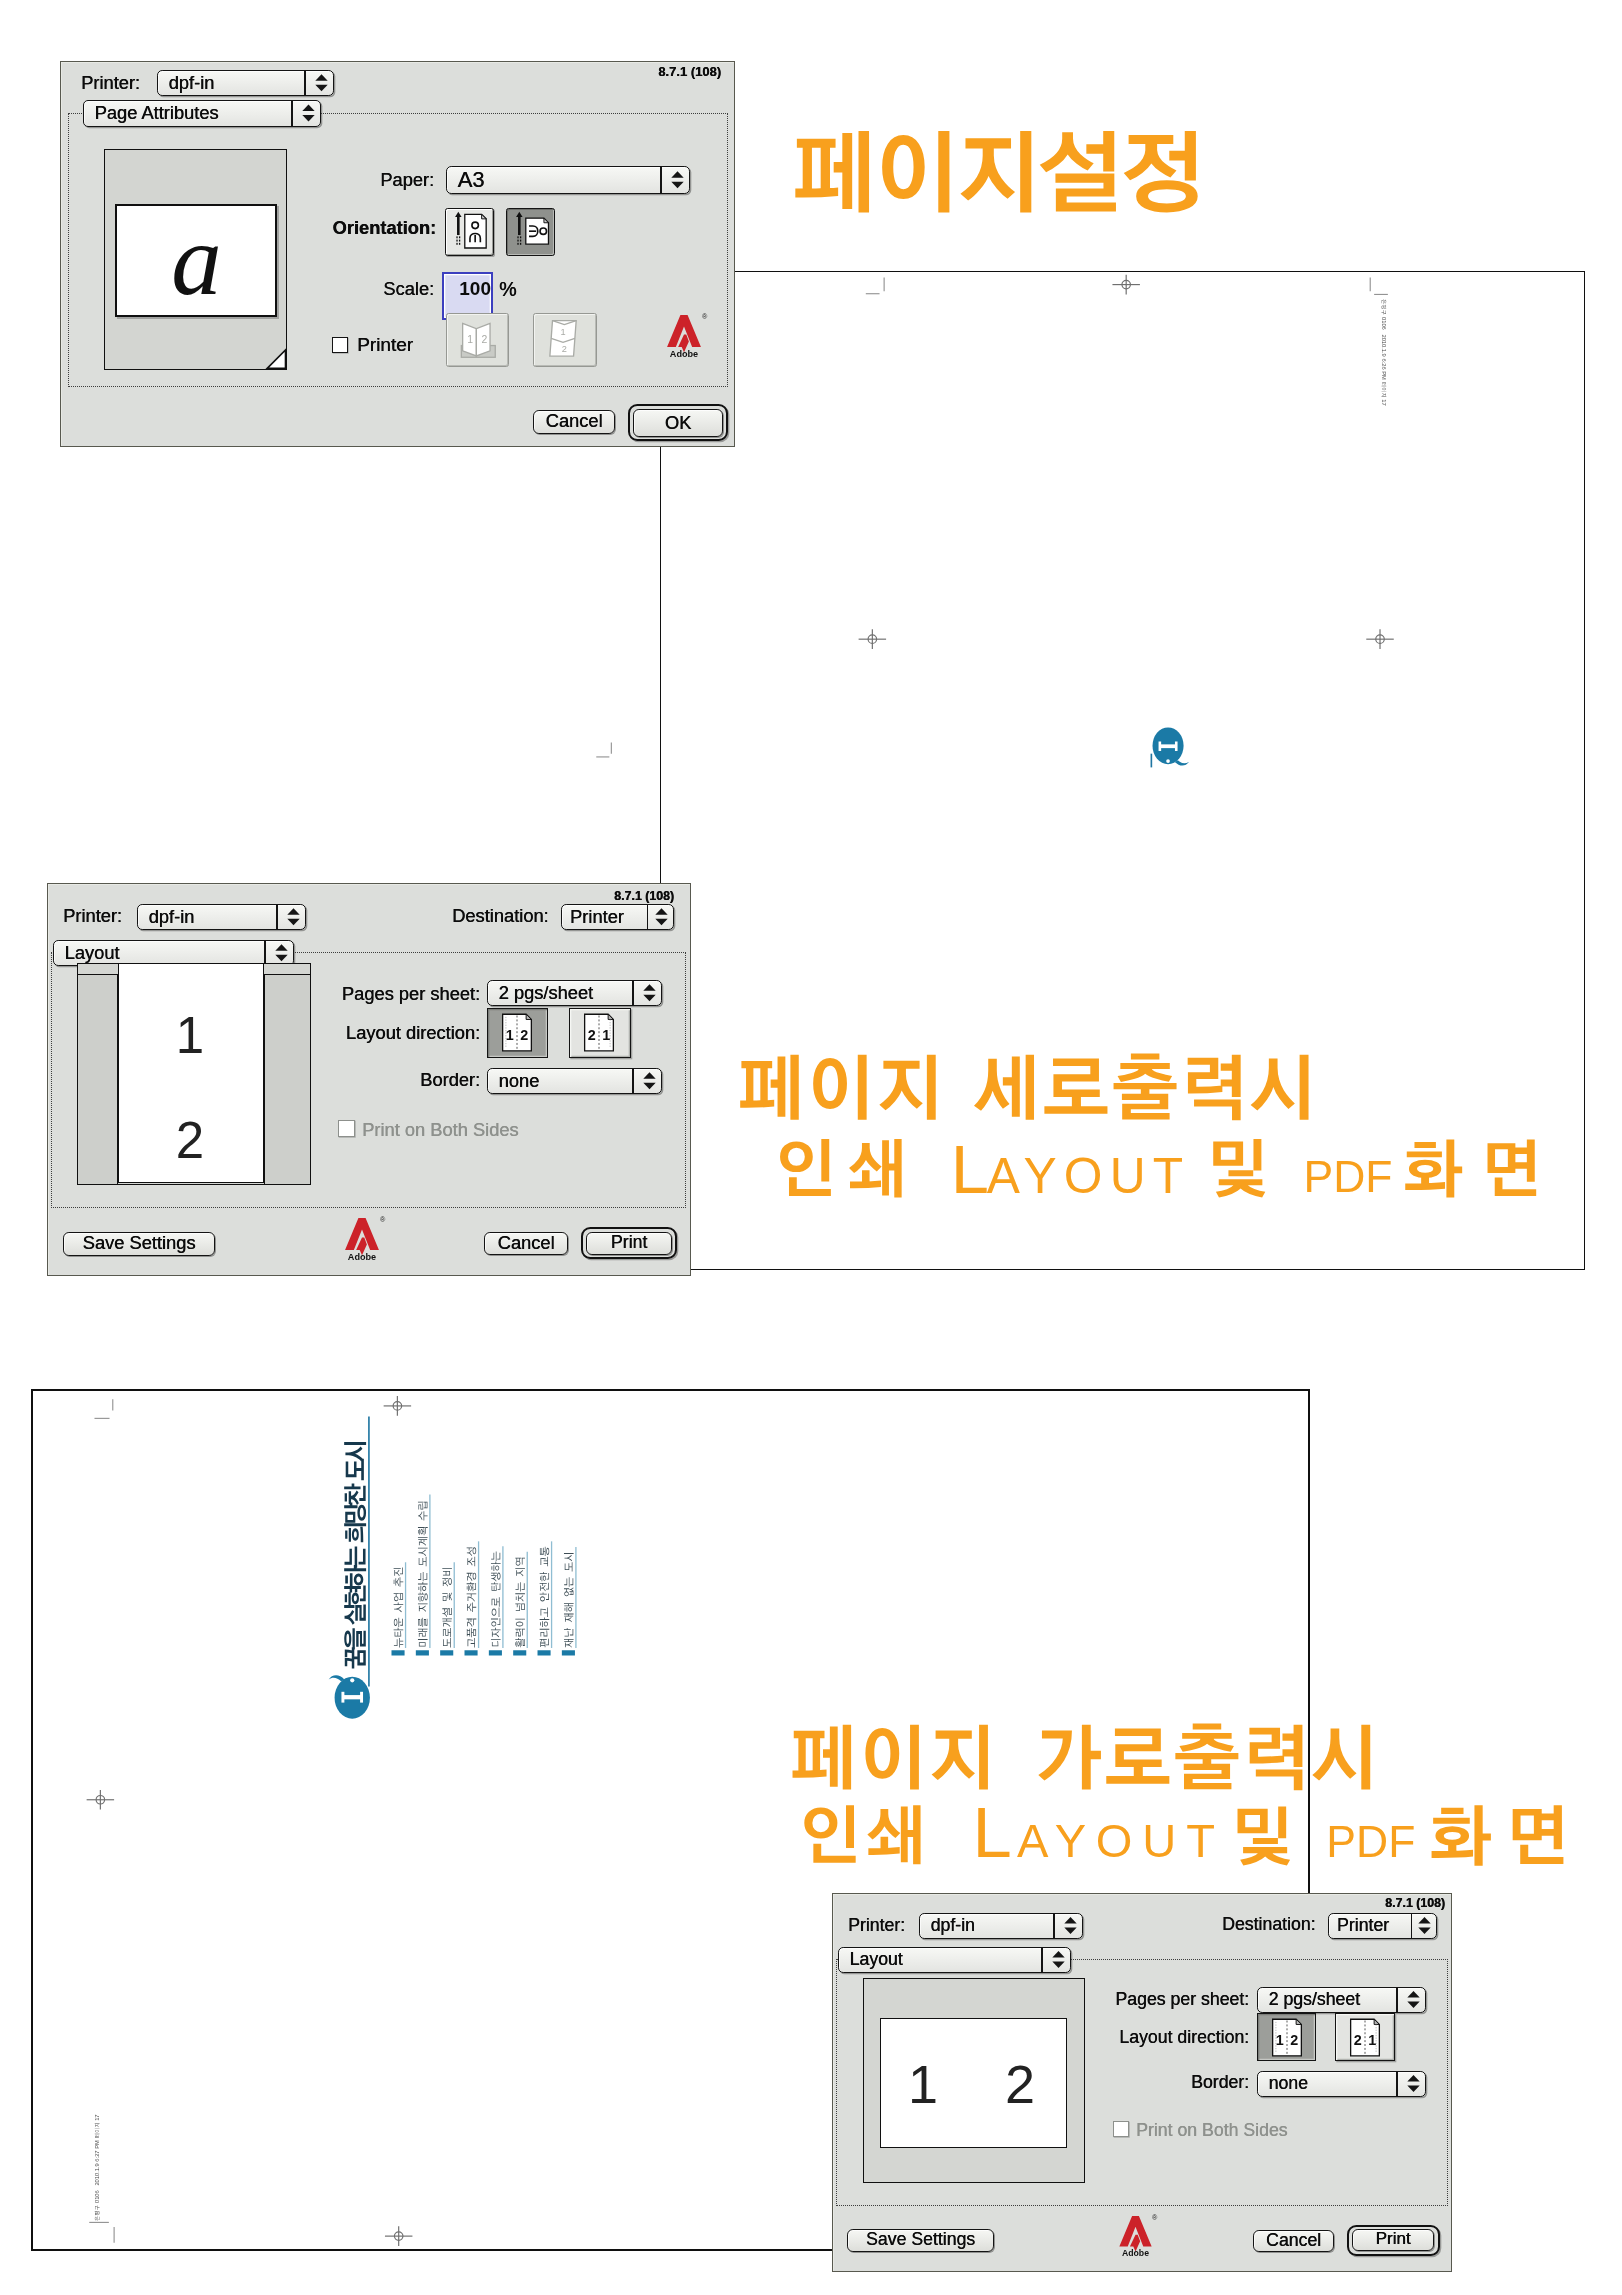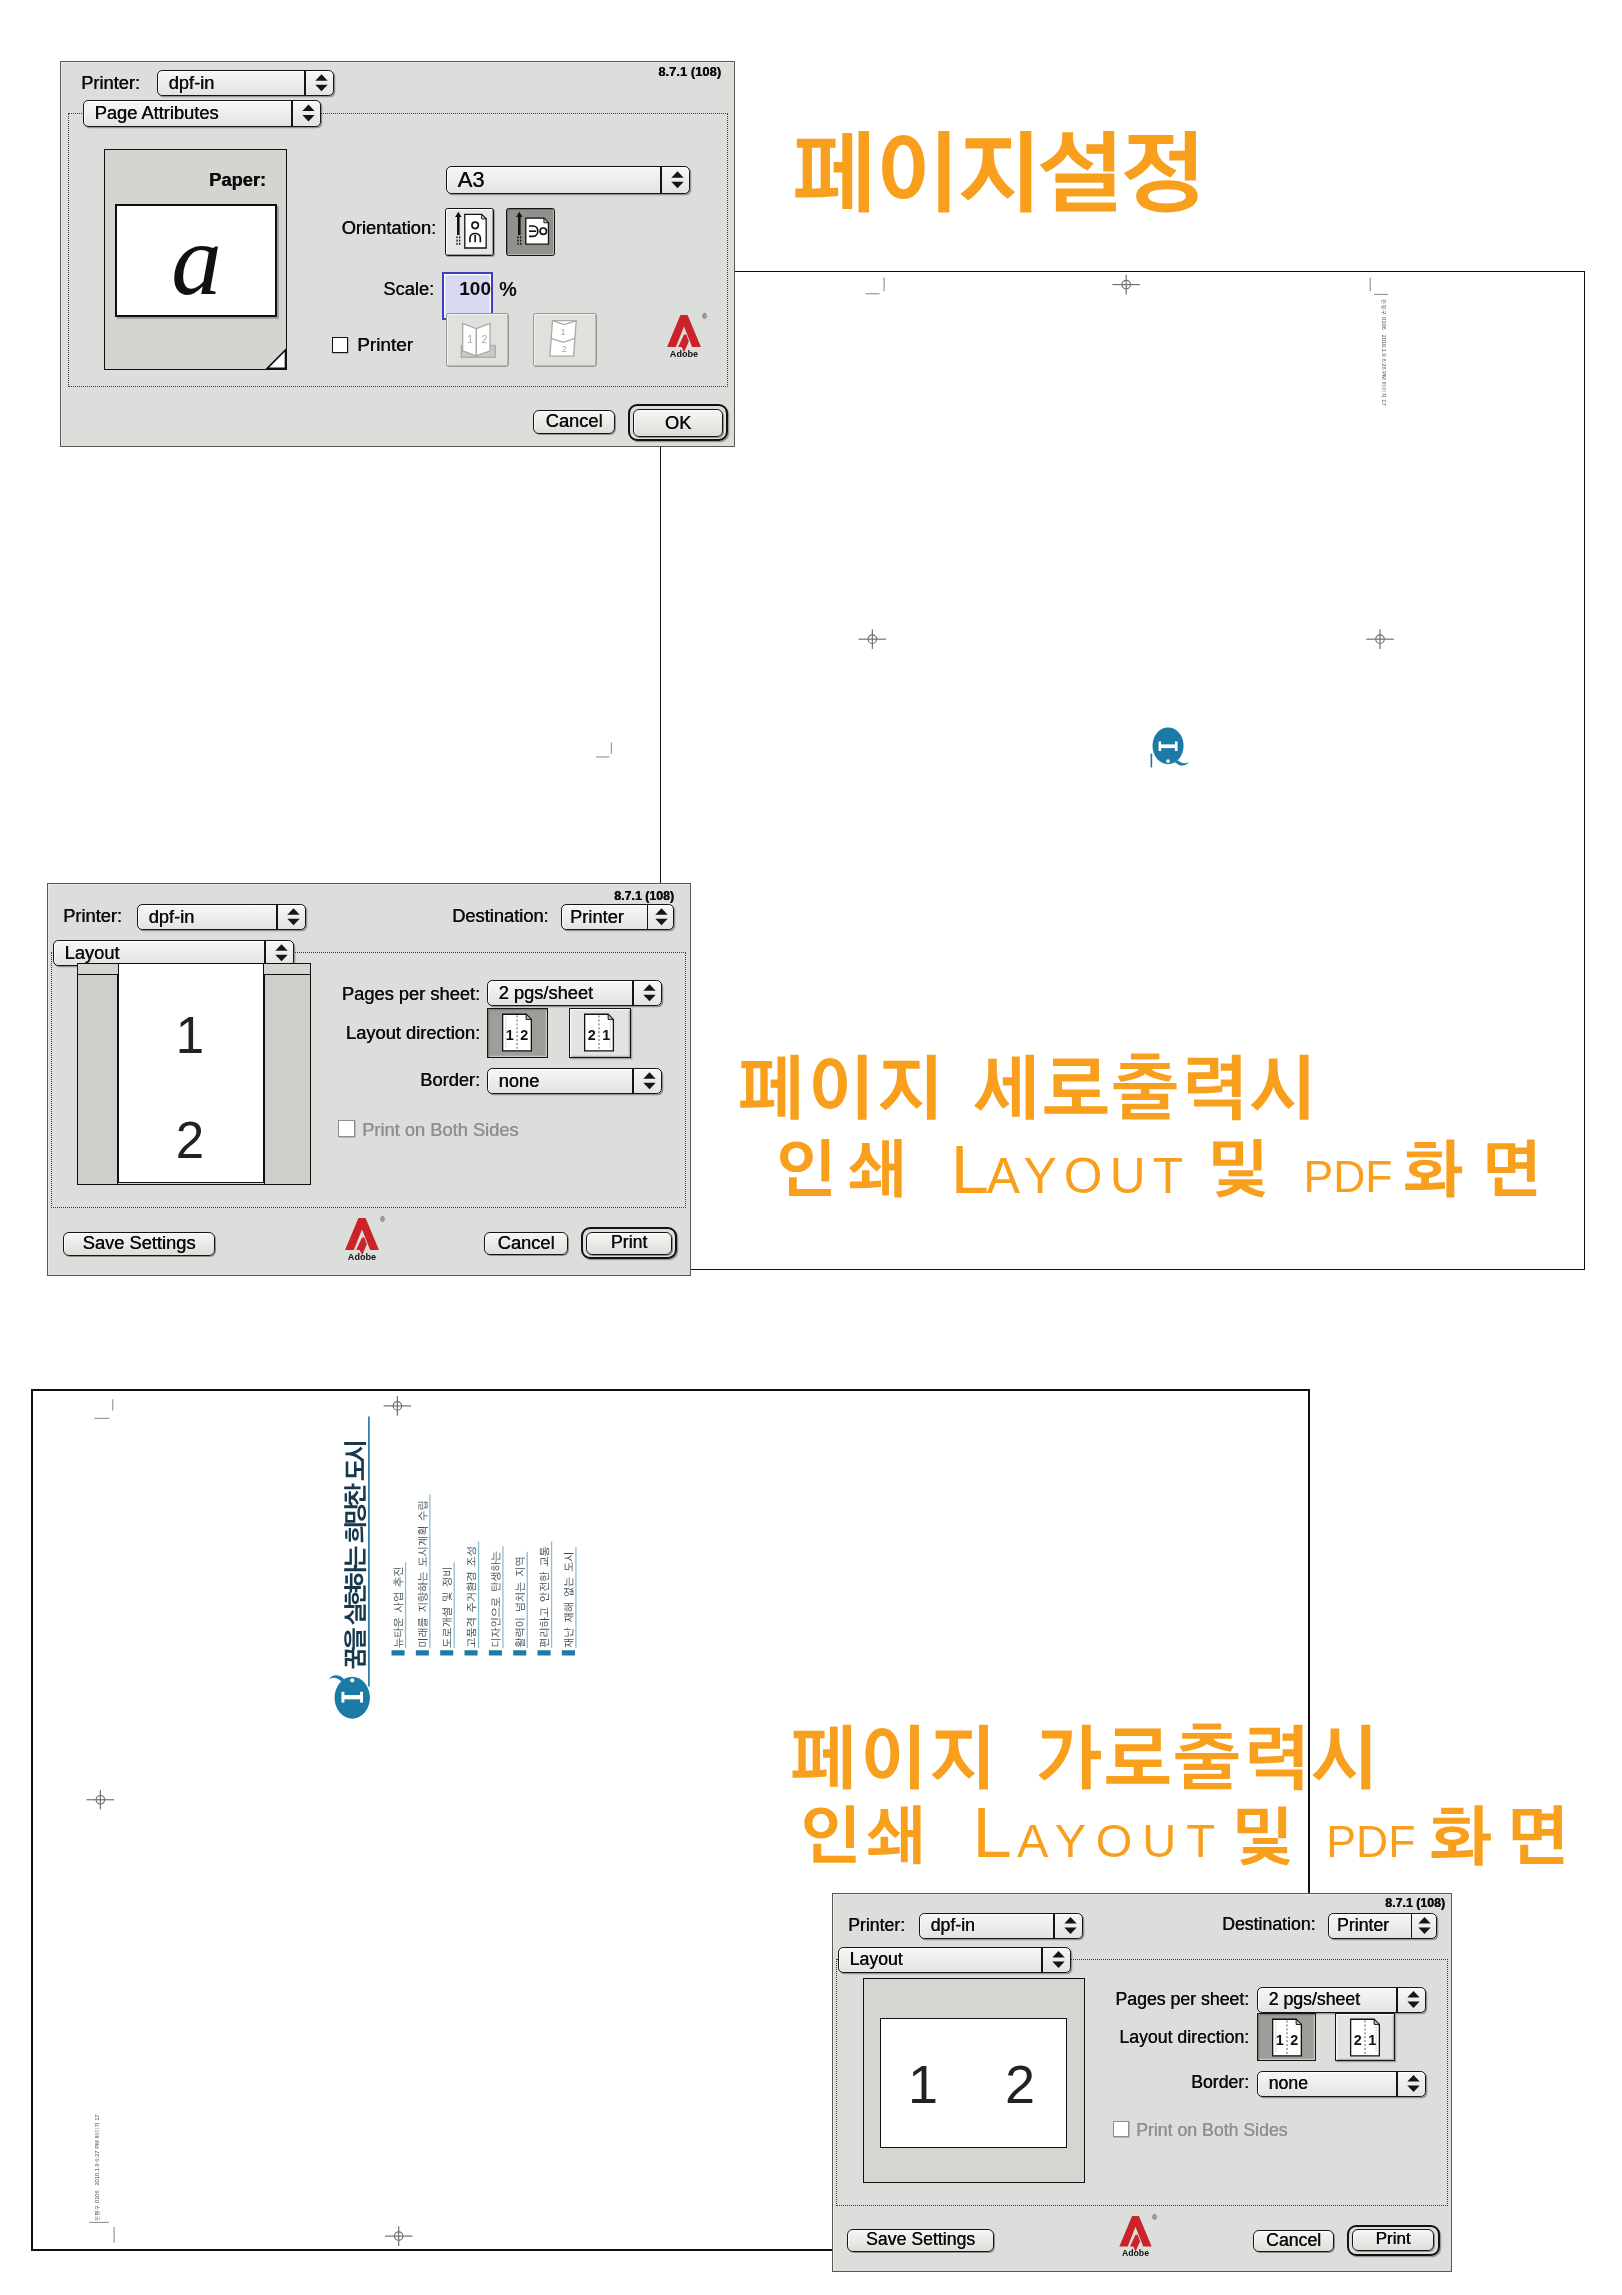--- a/index.html
+++ b/index.html
@@ -38,32 +38,32 @@
       <path d="M10 31.5 L19.5 21.5 L0.5 21.5 Z" fill="#151515"></path>
     </svg>
   </div>
 
 <div style="position:absolute;left:104px;top:149px;width:183px;height:221px;box-sizing:border-box;border:1.6px solid #101010;background:#D3D5D1;"></div>
 
 <div style="position:absolute;left:115px;top:204px;width:162px;height:113px;box-sizing:border-box;border:2px solid #101010;background:#fff;box-shadow:2px 2px 0 rgba(120,120,120,.55);"></div>
 
 <div style="position:absolute;left:157px;top:208px;width:79px;height:105px;font-family:'Liberation Serif',serif;font-style:italic;font-size:101px;color:#111;text-align:center;line-height:105px;">a</div>
 
-<div style="position:absolute;left:41px;top:169px;width:393px;text-align:center;font-size:18.3px;color:#0c0c0c;white-space:nowrap;text-shadow:0.4px 0 #0c0c0c;font-weight:bold;">Paper:</div>
+<div style="position:absolute;left:41px;top:169px;width:393px;text-align:right;font-size:18.3px;color:#0c0c0c;white-space:nowrap;text-shadow:0.4px 0 #0c0c0c;">Paper:</div>
 
 <div style="position:absolute;left:446px;top:166px;width:244px;height:28px;box-sizing:border-box;border:1.6px solid #141414;border-radius:5.2px;background:linear-gradient(180deg,#F7F8F5,#E3E4E1);box-shadow:1.3px 1.3px 0 rgba(60,60,60,.45), inset 0.7px 0.7px 0 #fff;">
     <div style="position:absolute;left:10.5px;top:0;line-height:25.5px;font-size:22px;color:#0c0c0c;white-space:nowrap;text-shadow:0.4px 0 #0c0c0c;">A3</div>
     <div style="position:absolute;right:27.5px;top:0;width:1.3px;height:100%;background:#141414;"></div>
     <svg width="13" height="25.5" style="position:absolute;right:5.2px;top:0;" viewBox="0 0 20 39">
       <path d="M10 6.5 L19.5 16.5 L0.5 16.5 Z" fill="#151515"></path>
       <path d="M10 32.5 L19.5 22.5 L0.5 22.5 Z" fill="#151515"></path>
     </svg>
   </div>
 
-<div style="position:absolute;left:43px;top:217px;width:393px;text-align:right;font-size:18.3px;color:#0c0c0c;white-space:nowrap;text-shadow:0.4px 0 #0c0c0c;">Orientation:</div>
+<div style="position:absolute;left:43px;top:217px;width:393px;text-align:right;font-size:18.3px;color:#0c0c0c;white-space:nowrap;text-shadow:0.4px 0 #0c0c0c;font-weight:bold;">Orientation:</div>
 
 <div style="position:absolute;left:445px;top:208px;width:49px;height:48px;box-sizing:border-box;border:1.3px solid #141414;border-radius:2.6px;background:#E7E8E5;box-shadow:inset 1px 1px 0 #fff, inset -1px -1px 0 #9b9d99, 1px 1px 0 rgba(70,70,70,.4);"><svg width="46" height="45" viewBox="0 0 71 69">
       <path d="M14 12 L19 4 L24 12 Z" fill="#111"></path>
       <rect x="17" y="12" width="4" height="28" fill="#111"></rect>
       <rect x="16" y="42" width="2" height="3" fill="#111"></rect>
       <rect x="20" y="42" width="2" height="3" fill="#111"></rect>
       <rect x="16" y="47" width="2" height="3" fill="#111"></rect>
       <rect x="20" y="47" width="2" height="3" fill="#111"></rect>
       <rect x="16" y="52" width="2" height="3" fill="#111"></rect>
       <rect x="20" y="52" width="2" height="3" fill="#111"></rect>

